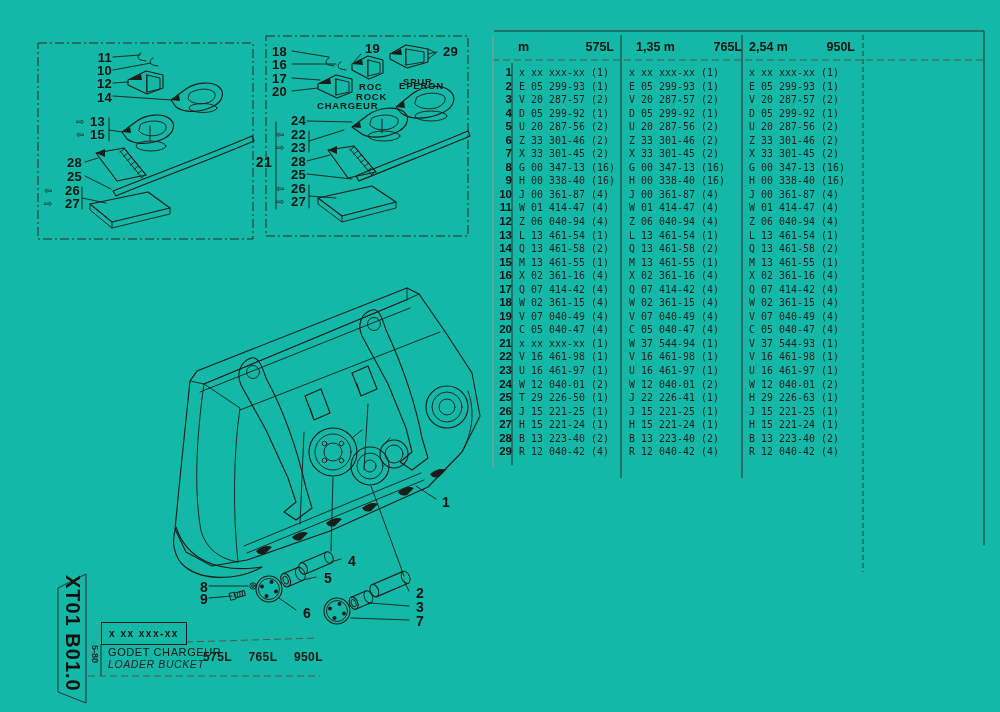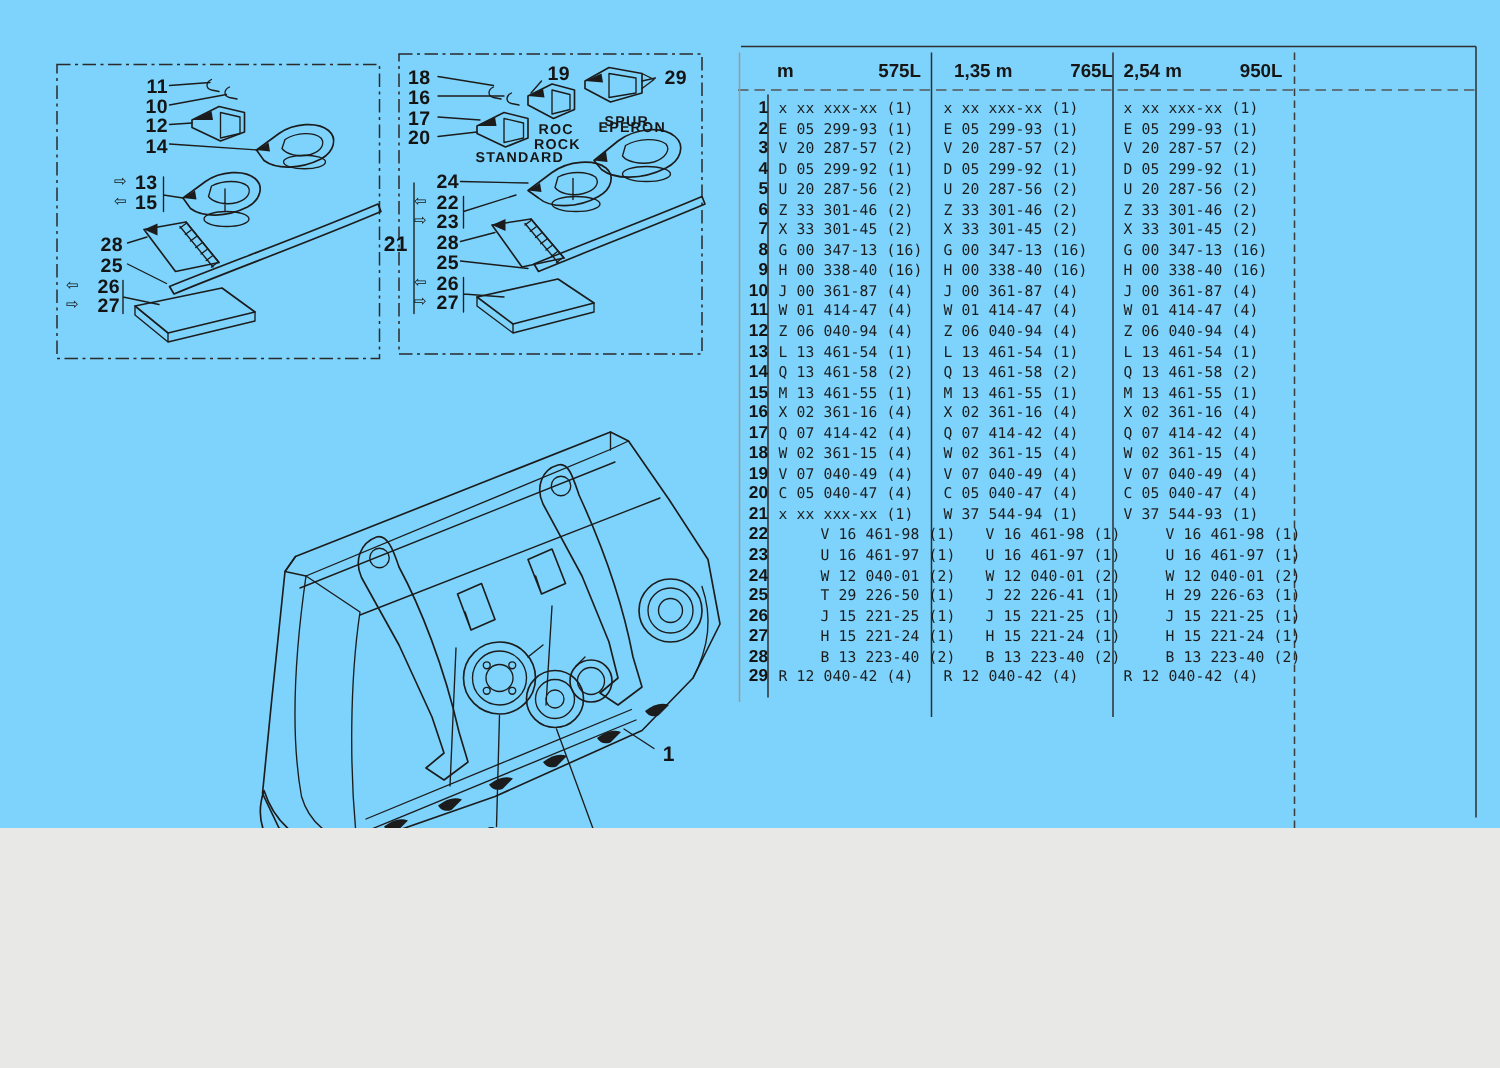--- a/index.html
+++ b/index.html
@@ -1,18 +1,18 @@
 <!DOCTYPE html>
 <html><head>
 <meta charset="utf-8">
 <style>
   html,body{margin:0;padding:0;background:#e8e8e6;}
   .page{
-    position:relative; width:1000px; height:552px; overflow:hidden;
-    background:#7dd3fc; color:#1b1b1b;
+    position:relative; width:1000px; height:712px; overflow:hidden;
+    background:#14b8a6; color:#1b1b1b;
     font-family:"Liberation Sans", sans-serif;
   }
   svg.art{position:absolute;left:0;top:0;}
   .ln{stroke:#1c1c1c;fill:none;stroke-width:1.1;stroke-linejoin:round;stroke-linecap:round;}
   .thin{stroke-width:0.9;}
   .fill{fill:#1c1c1c;stroke:none;}
   .chain{stroke:#2a2a2a;fill:none;stroke-width:1;stroke-dasharray:9 3 2 3;}
   .rule{stroke:#2f2f2f;stroke-width:1;fill:none;}
   .rule-faint{stroke:#9a9a96;stroke-width:1;fill:none;}
   .rule-dash{stroke:#3a3a3a;stroke-width:1;fill:none;stroke-dasharray:5 3;}
@@ -31,29 +31,29 @@
   
   .hdrcell{position:absolute;top:39px;height:16px;display:flex;justify-content:space-between;
            align-items:center;font-size:12.5px;font-weight:bold;color:#161616;}
   #rows{position:absolute;left:494px;top:66px;width:496px;}
   .trow{position:relative;height:13.55px;}
   .tnum{position:absolute;left:0;width:18px;text-align:right;
         font:bold 11.5px "Liberation Sans",sans-serif;color:#141414;line-height:13.55px;}
   .tcell{position:absolute;font-family:"DejaVu Sans Mono",monospace;font-size:9.8px;
          line-height:13.55px;color:#1d1d1d;white-space:pre;letter-spacing:0.1px;}
   .tc1{left:25px;} .tc2{left:135px;} .tc3{left:255px;}
-  .sub .tcell{margin-left:28px;}
+  .sub .tcell{}
 
   
   .vtext{position:absolute;transform-origin:0 0;transform:rotate(90deg);white-space:nowrap;}
   .doccode{left:84px;top:575px;width:132px;font-weight:bold;font-size:20px;letter-spacing:1px;color:#111;}
   .datecode{left:100px;top:645px;width:30px;font-size:9px;font-weight:bold;color:#222;}
   .maskbox{position:absolute;left:101px;top:622px;width:84px;height:21px;border:1.6px solid #1b1b1b;
            display:flex;align-items:center;justify-content:center;
-           font-size:10px;font-weight:bold;letter-spacing:1.5px;color:#141414;padding-left:36px;}
+           font-size:10px;font-weight:bold;letter-spacing:1.5px;color:#141414;}
   .titlefr{position:absolute;left:108px;top:646px;font-size:11px;font-weight:normal;letter-spacing:0.6px;color:#141414;}
   .titleen{position:absolute;left:108px;top:658px;font-size:10.5px;font-weight:normal;font-style:italic;
            letter-spacing:0.6px;color:#232323;}
   .models{position:absolute;left:203px;top:650px;font-size:12px;font-weight:bold;color:#1a1a1a;
           word-spacing:13px;letter-spacing:0.4px;}
 </style>
 </head>
 <body>
 
 <div class="page">
@@ -281,21 +281,21 @@
   <div class="co" style="left:56px;top:197px;width:24px">27</div>
 
   <div class="co" style="left:263px;top:45px;width:24px">18</div>
   <div class="co" style="left:263px;top:58px;width:24px">16</div>
   <div class="co" style="left:263px;top:72px;width:24px">17</div>
   <div class="co" style="left:263px;top:85px;width:24px">20</div>
   <div class="co" style="left:360px;top:42px;width:20px">19</div>
   <div class="co" style="left:438px;top:45px;width:20px">29</div>
   <div class="lbl" style="left:359px;top:82px">ROC</div>
   <div class="lbl" style="left:356px;top:92px">ROCK</div>
-  <div class="lbl" style="left:317px;top:101px">STANDARD</div>
+  <div class="lbl" style="left:317px;top:101px">CHARGEUR</div>
   <div class="lbl" style="left:399px;top:81px">EPERON</div>
   <div class="lbl" style="left:403px;top:77px">SPUR</div>
   <div class="co" style="left:288px;top:114px;width:18px">24</div>
   <div class="arrowg" style="left:276px;top:130px">⇦</div>
   <div class="co" style="left:288px;top:128px;width:18px">22</div>
   <div class="arrowg" style="left:276px;top:143px">⇨</div>
   <div class="co" style="left:288px;top:141px;width:18px">23</div>
   <div class="co" style="left:288px;top:155px;width:18px">28</div>
   <div class="co" style="left:288px;top:168px;width:18px">25</div>
   <div class="arrowg" style="left:276px;top:184px">⇦</div>

